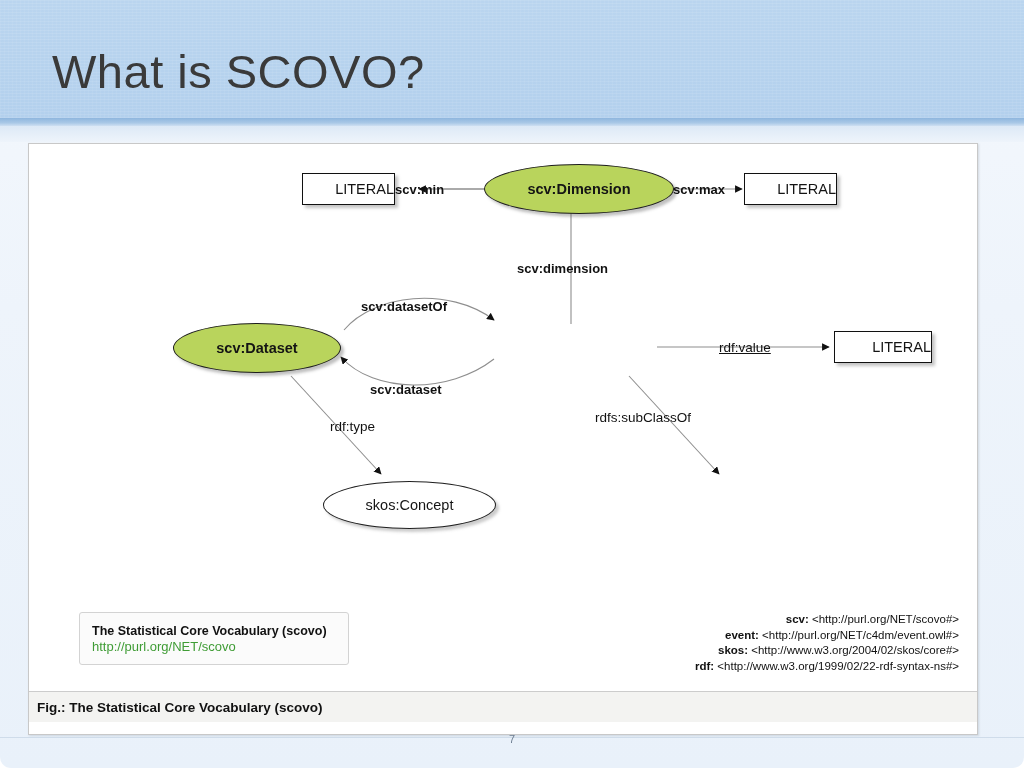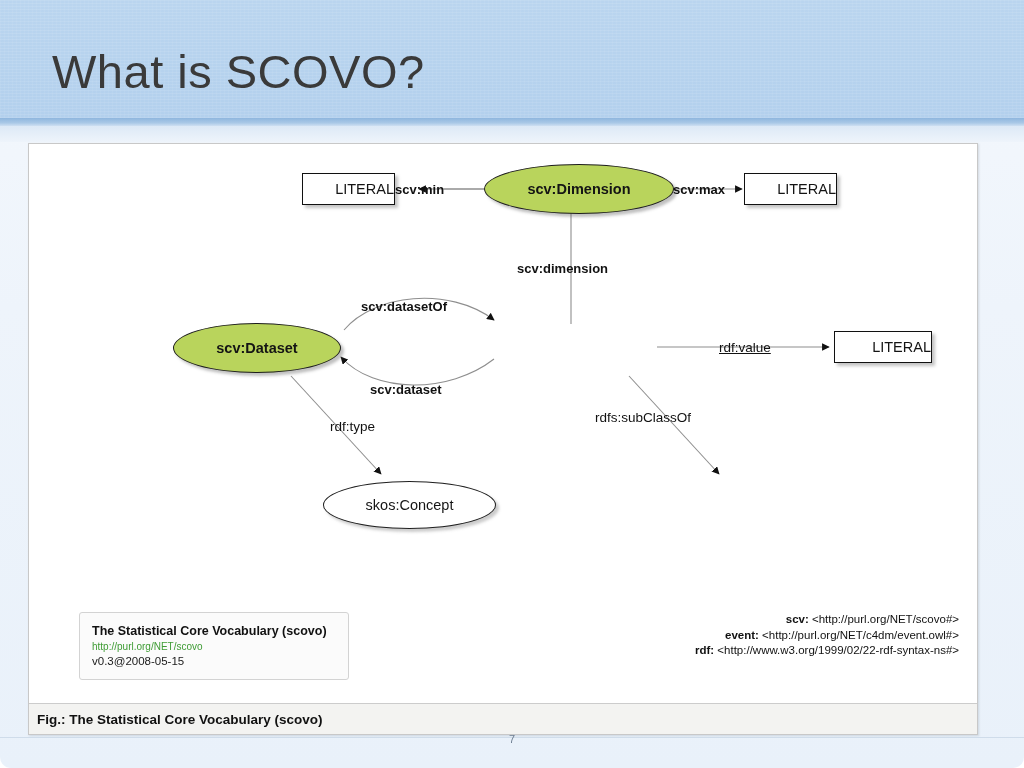--- a/index.html
+++ b/index.html
@@ -146,21 +146,21 @@
     border-radius: 3px;
     margin-left: 12px;
   }
   #infobox .ib-title {
     font-size: 12.5px;
     font-weight: bold;
     color: #111111;
     line-height: 16px;
   }
   #infobox .ib-url {
-    font-size: 10px;
+    font-size: 13px;
     color: #3f9c35;
     line-height: 15px;
   }
   #infobox .ib-ver {
     font-size: 11.5px;
     color: #1a1a1a;
     line-height: 15px;
   }
   #ns-list {
     position: absolute;
@@ -170,21 +170,21 @@
     font-size: 11.5px;
     line-height: 15.5px;
     color: #111111;
   }
   #ns-list .ns-line { white-space: nowrap; }
   #ns-list .ns-prefix { font-weight: bold; margin-top: 48px; }
   
   #caption-bar {
     position: absolute;
     left: 0;
-    bottom: 0;
+    bottom: 12px;
     width: 948px;
     height: 30px;
     background: #f3f3f1;
     border-top: 1px solid #cccccc;
     display: flex;
     align-items: center;
   }
   #caption-text {
     padding-left: 8px;
     font-size: 13.5px;
@@ -286,33 +286,36 @@
       <div class="edge-label bold" style="left:341px; top:238px;">scv:dataset</div>
       <div class="edge-label plain" style="left:690px; top:196px;text-decoration:underline;">rdf:value</div>
       <div class="edge-label plain" style="left:264px; top:275px;margin-left:37px;">rdf:type</div>
       <div class="edge-label plain" style="left:566px; top:266px;">rdfs:subClassOf</div>
 
     </div>
 
     <div id="infobox" style="top:468px;">
       <div class="ib-title">The Statistical Core Vocabulary (scovo)</div>
       <div class="ib-url">http://purl.org/NET/scovo</div>
-      <div class="ib-ver">v0.3@2008-05-15</div>
     </div>
 
     <div id="ns-list" style="top:468px;">
       <div class="ns-line">
         <span class="ns-prefix">scv:</span>
         <span>&lt;http://purl.org/NET/scovo#&gt;</span>
       </div>
       <div class="ns-line">
         <span class="ns-prefix">event:</span>
         <span>&lt;http://purl.org/NET/c4dm/event.owl#&gt;</span>
       </div>
       <div class="ns-line">
+        <span class="ns-prefix">skos:</span>
+        <span>&lt;http://www.w3.org/2004/02/skos/core#&gt;</span>
+      </div>
+      <div class="ns-line">
         <span class="ns-prefix">rdf:</span>
         <span>&lt;http://www.w3.org/1999/02/22-rdf-syntax-ns#&gt;</span>
       </div>
     </div>
 
     <div id="caption-bar">
       <div id="caption-text">Fig.: The Statistical Core Vocabulary (scovo)</div>
     </div>
 
   </div>

